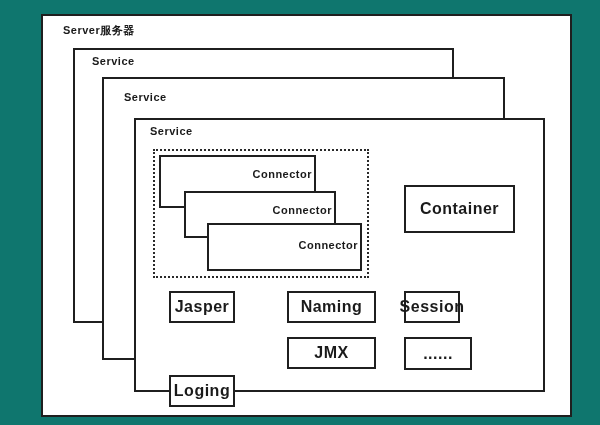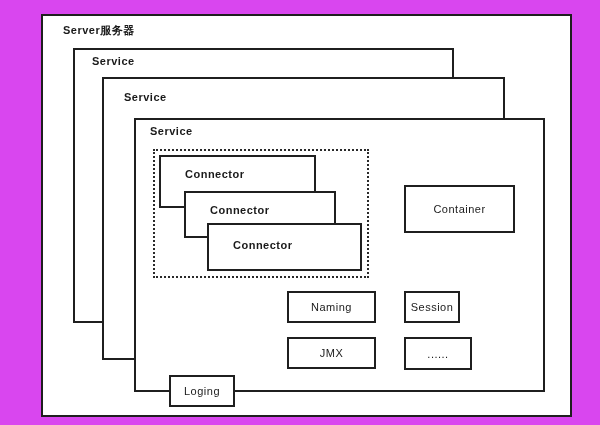--- a/index.html
+++ b/index.html
@@ -1,19 +1,19 @@
 <!DOCTYPE html>
 <html><head>
 <meta charset="utf-8">
 <style>
   html,body{margin:0;padding:0;background:#fff;}
   .stage{
-    position:relative;width:600px;height:425px;background:#d946ef;
+    position:relative;width:600px;height:425px;background:#0f766e;
     font-family:"Liberation Sans","DejaVu Sans",sans-serif;
-    color:#1a1a1a;overflow:hidden;
+    color:#1a1a1a;overflow:hidden;text-align:right;
   }
   .box{
     position:absolute;background:#ffffff;
     border:2px solid #1f1f1f;box-sizing:border-box;
   }
   .lbl{
     position:absolute;font-size:11px;font-weight:bold;
     color:#1a1a1a;white-space:nowrap;letter-spacing:0.5px;
   }
   
@@ -24,28 +24,28 @@
   .svc1-lbl{left:92px;top:55px;}
   .svc2{left:102px;top:77px;width:403px;height:283px;}
   .svc2-lbl{left:124px;top:91px;}
   .svc3{left:134px;top:118px;width:411px;height:274px;}
   .svc3-lbl{left:150px;top:125px;}
   
   .dotted{
     position:absolute;left:153px;top:149px;width:216px;height:129px;
     border:2px dotted #2a2a2a;box-sizing:border-box;background:transparent;
   }
-  .conn{padding:11px 16px 0 24px;font-size:11px;font-weight:bold;letter-spacing:0.5px;}
+  .conn{padding:11px 2px 0 24px;font-size:11px;font-weight:bold;letter-spacing:0.5px;}
   .conn1{left:159px;top:155px;width:157px;height:53px;}
   .conn2{left:184px;top:191px;width:152px;height:47px;}
   .conn3{left:207px;top:223px;width:155px;height:48px;padding-top:14px;}
   
   .cbox{
     display:flex;align-items:center;justify-content:center;
-    font-size:11px;font-weight:normal;letter-spacing:0.5px;
+    font-size:16px;font-weight:bold;letter-spacing:0.5px;
   }
   .container-box{left:404px;top:185px;width:111px;height:48px;}
   .jasper{left:169px;top:291px;width:66px;height:32px;}
   .naming{left:287px;top:291px;width:89px;height:32px;}
   .session{left:404px;top:291px;width:56px;height:32px;}
   .loging{left:169px;top:337px;width:66px;height:32px;margin-top:38px;}
   .jmx{left:287px;top:337px;width:89px;height:32px;}
   .dots{left:404px;top:337px;width:68px;height:33px;}
 </style>
 </head>
@@ -74,20 +74,23 @@
     <span>Connector</span>
   </div>
   <div class="box conn conn3">
     <span>Connector</span>
   </div>
 
   <div class="box cbox container-box">
     <span>Container</span>
   </div>
 
+  <div class="box cbox jasper">
+    <span>Jasper</span>
+  </div>
   <div class="box cbox naming">
     <span>Naming</span>
   </div>
   <div class="box cbox session">
     <span>Session</span>
   </div>
 
   <div class="box cbox loging">
     <span>Loging</span>
   </div>

